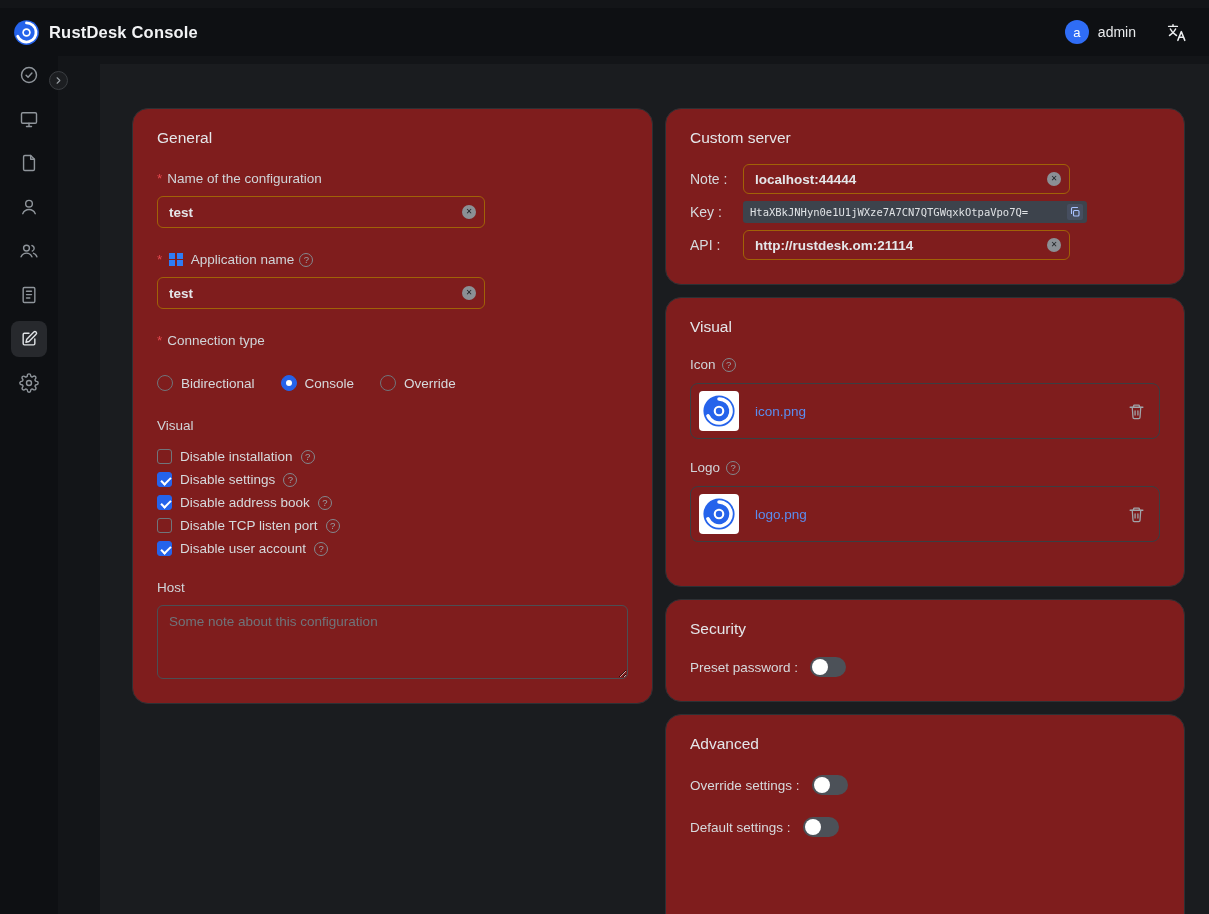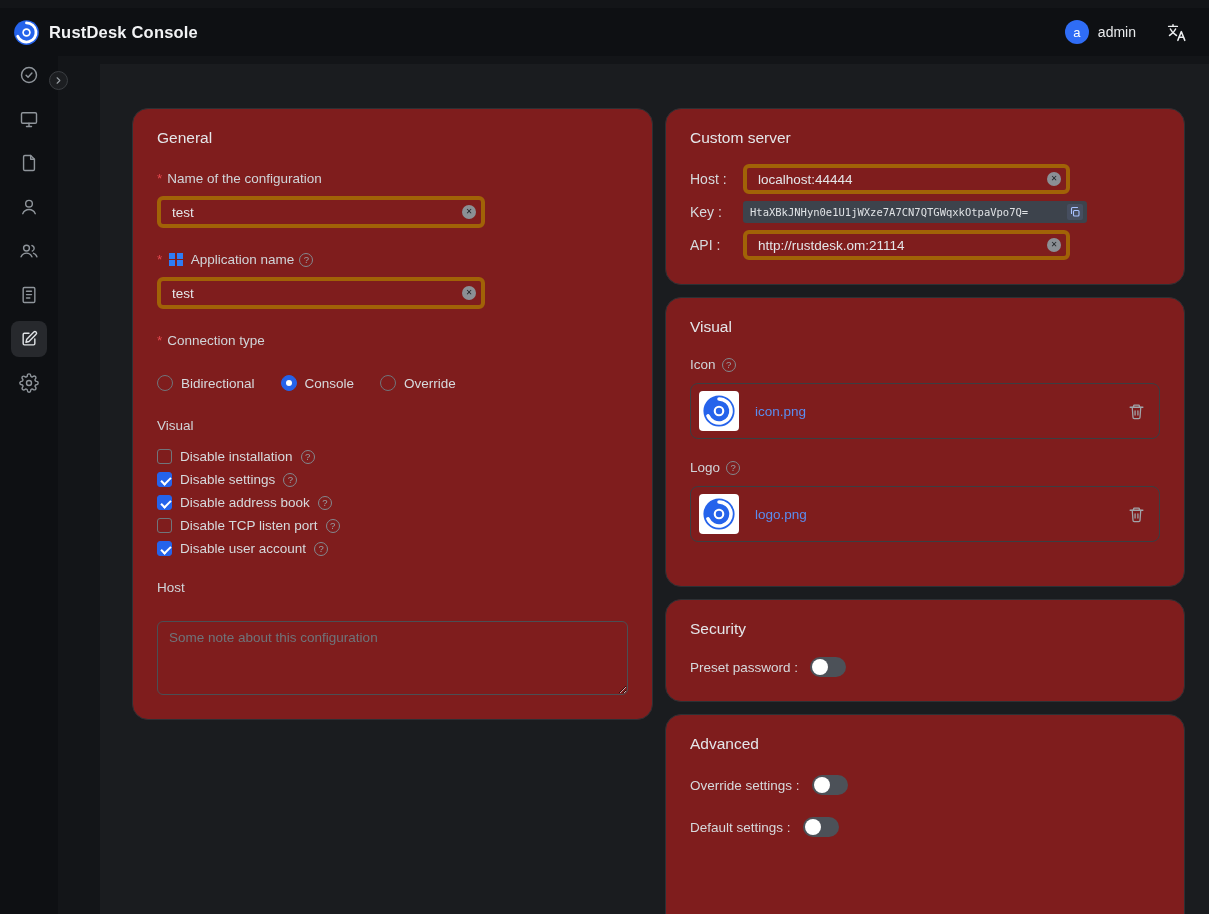--- a/index.html
+++ b/index.html
@@ -35,41 +35,41 @@
 
   
   .field { margin-top:24px; }
   .field-label { font-size:13.5px; color:#d0d4d8; display:flex; align-items:center; gap:5px; }
   .req::before { content:"*"; color:#e5484d; font-size:13.5px; }
   .q-icon { width:14px; height:14px; border-radius:50%; border:1px solid #83888e; color:#9aa0a6; font-size:9.5px; line-height:12px; text-align:center; cursor:pointer; flex:none; display:inline-block; }
   .win-icon { display:inline-grid; grid-template-columns:6px 6px; grid-template-rows:6px 6px; gap:1.5px; margin:0 3px 0 2px; }
   .win-icon i { background:#2e7cf6; display:block; }
 
   .input-wrap { position:relative; margin-top:10px; width:328px; }
-  .text-input { width:100%; height:32px; background:transparent; border:4px solid #a16207; border-radius:6px; color:#e4e6e9; font-size:13.5px; padding:0 30px 0 11px; outline:none; font-family:inherit; }
+  .text-input { width:100%; height:32px; background:transparent; border:1px solid #a16207; border-radius:6px; color:#e4e6e9; font-size:13.5px; padding:0 30px 0 11px; outline:none; font-family:inherit;font-weight:bold; }
   .text-input::placeholder { color:#6f747a; }
   .clear-icon { position:absolute; right:9px; top:50%; transform:translateY(-50%); width:14px; height:14px; border-radius:50%; background:#8b9095; color:#1d2023; font-size:8px; line-height:14px; text-align:center; cursor:pointer; font-weight:bold; }
 
   .radio-row { display:flex; gap:26px; margin-top:27px; }
   .radio { display:flex; align-items:center; gap:8px; cursor:pointer; }
   .radio-dot { width:16px; height:16px; border-radius:50%; border:1px solid #70757b; position:relative; flex:none; }
   .radio.checked .radio-dot { background:#2563eb; border-color:#2563eb; }
   .radio.checked .radio-dot::after { content:""; position:absolute; left:50%; top:50%; width:6px; height:6px; margin:-3px 0 0 -3px; border-radius:50%; background:#fff; }
   .radio-label { font-size:13.5px; color:#d6d9dc; }
 
   .options-title { margin-top:27px; font-size:13.5px; color:#d0d4d8; }
   .cb-list { margin-top:16px; display:flex; flex-direction:column; gap:8px; }
   .cb-row { display:flex; align-items:center; gap:8px; cursor:pointer; }
   .cb-box { width:15px; height:15px; border-radius:3px; border:1px solid #70757b; position:relative; flex:none; }
   .cb-row.checked .cb-box { background:#2563eb; border-color:#2563eb; }
   .cb-row.checked .cb-box::after { content:""; position:absolute; left:4.5px; top:1.5px; width:4px; height:8px; border:solid #fff; border-width:0 2px 2px 0; transform:rotate(45deg); }
   .cb-label { font-size:13.5px; color:#d6d9dc; }
 
   .note-title { margin-top:24px; font-size:13.5px; color:#d0d4d8; }
-  .note-area { margin-top:26px; width:100%; height:74px; background:transparent; border:1px solid #4b4f54; border-radius:6px; color:#e4e6e9; font-size:13.5px; padding:8px 11px; resize:vertical; outline:none; font-family:inherit; display:block; }
+  .note-area { margin-top:10px; width:100%; height:74px; background:transparent; border:1px solid #4b4f54; border-radius:6px; color:#e4e6e9; font-size:13.5px; padding:8px 11px; resize:vertical; outline:none; font-family:inherit; display:block; }
   .note-area::placeholder { color:#6f747a; }
 
   
   .srv-rows { margin-top:17px; display:flex; flex-direction:column; gap:7px; }
   .srv-row { display:flex; align-items:center; }
   .srv-label { width:53px; font-size:14px; color:#d6d9dc; flex:none; }
   .srv-row .input-wrap { margin-top:0; width:327px; }
   .srv-row .text-input { height:30px; }
   .key-box { width:344px; background:#3d434c; border-radius:3px; display:flex; align-items:center; padding:3px 4px 3px 7px; gap:5px; cursor:text; }
   .key-text { font-family:"DejaVu Sans Mono",monospace; font-size:10.5px; color:#dfe2e5; white-space:nowrap; overflow:hidden; flex:1; }
@@ -272,21 +272,21 @@
       <textarea class="note-area" placeholder="Some note about this configuration" style=""></textarea>
     </section>
   </div>
 
   <div class="col-right">
 
     <section class="card">
       <h2 class="card-title">Custom server</h2>
       <div class="srv-rows">
         <div class="srv-row">
-          <span class="srv-label">Host :</span>
+          <span class="srv-label">Note :</span>
           <div class="input-wrap">
             <input class="text-input" value="localhost:44444" style="">
             <span class="clear-icon">✕</span>
           </div>
         </div>
         <div class="srv-row">
           <span class="srv-label">Key :</span>
           <div class="key-box">
             <span class="key-text">HtaXBkJNHyn0e1U1jWXze7A7CN7QTGWqxkOtpaVpo7Q=</span>
             <span class="copy-icon">

